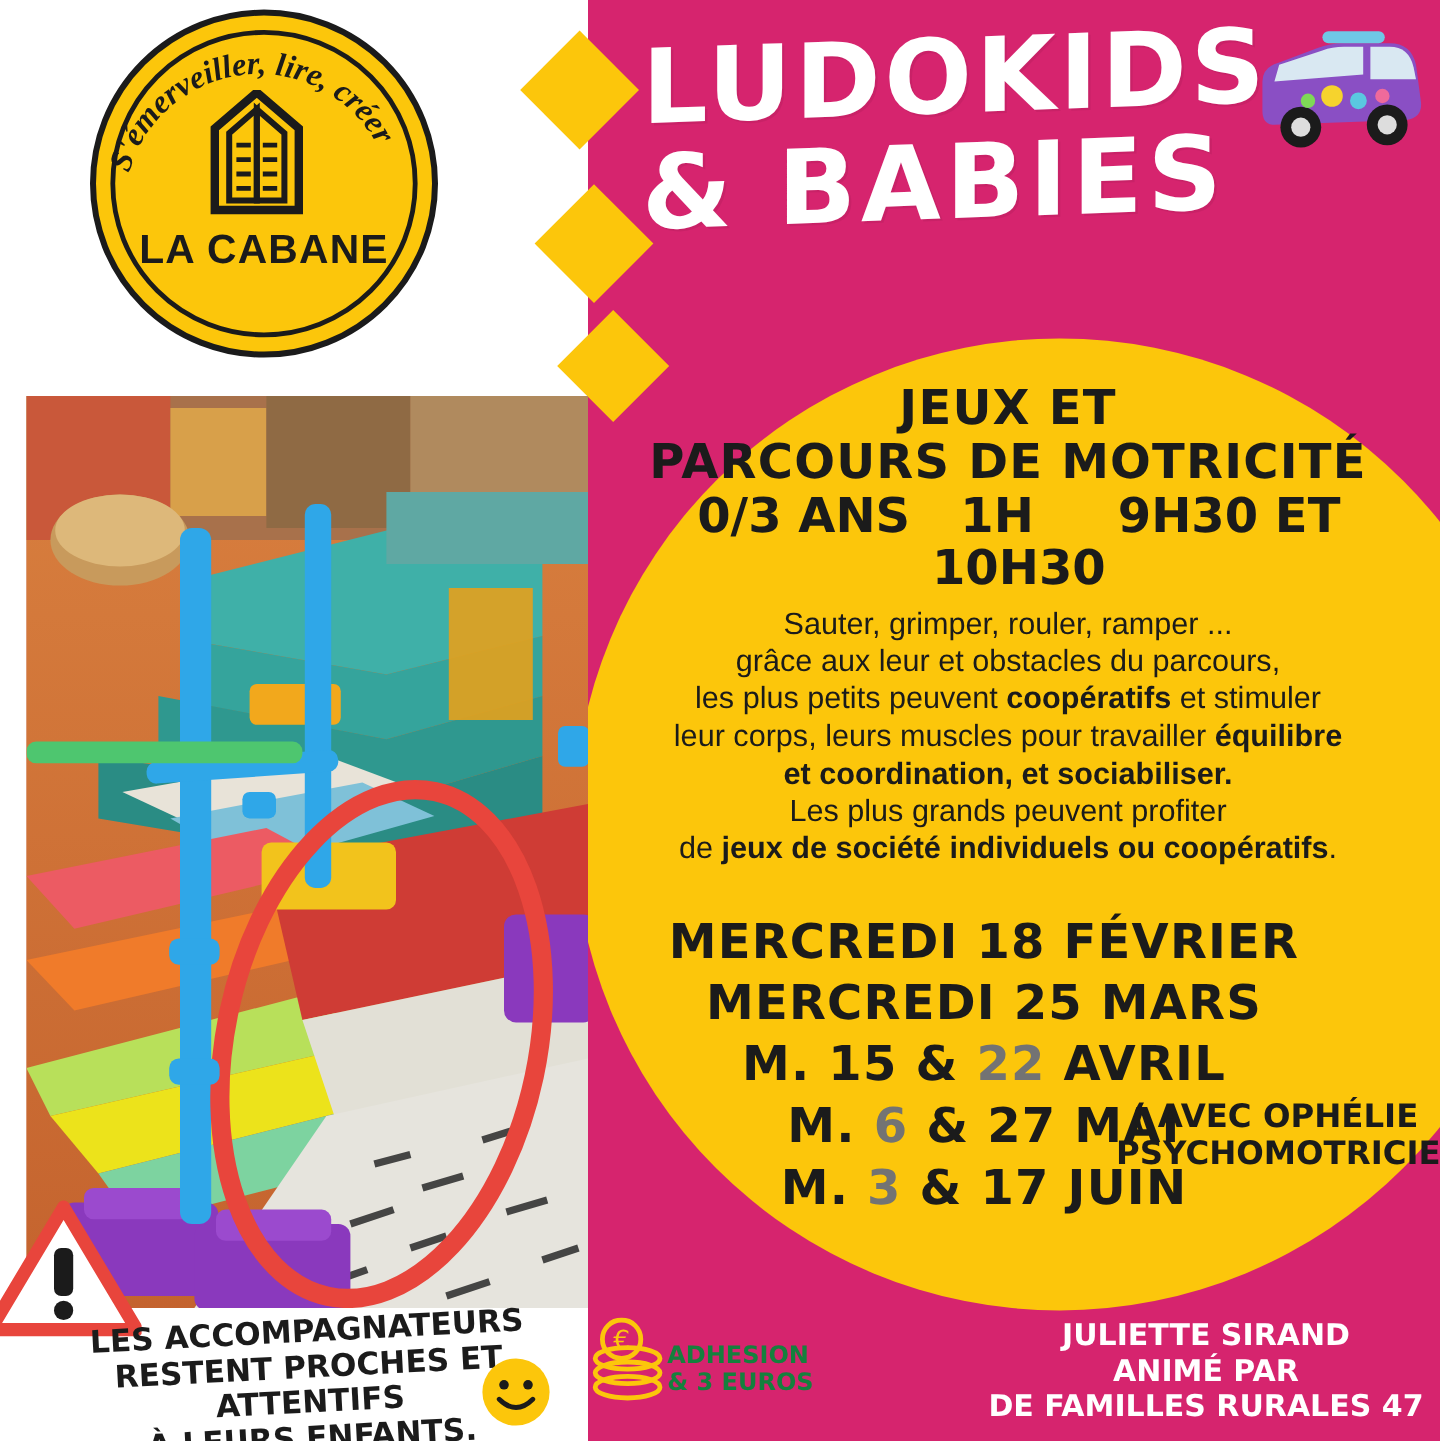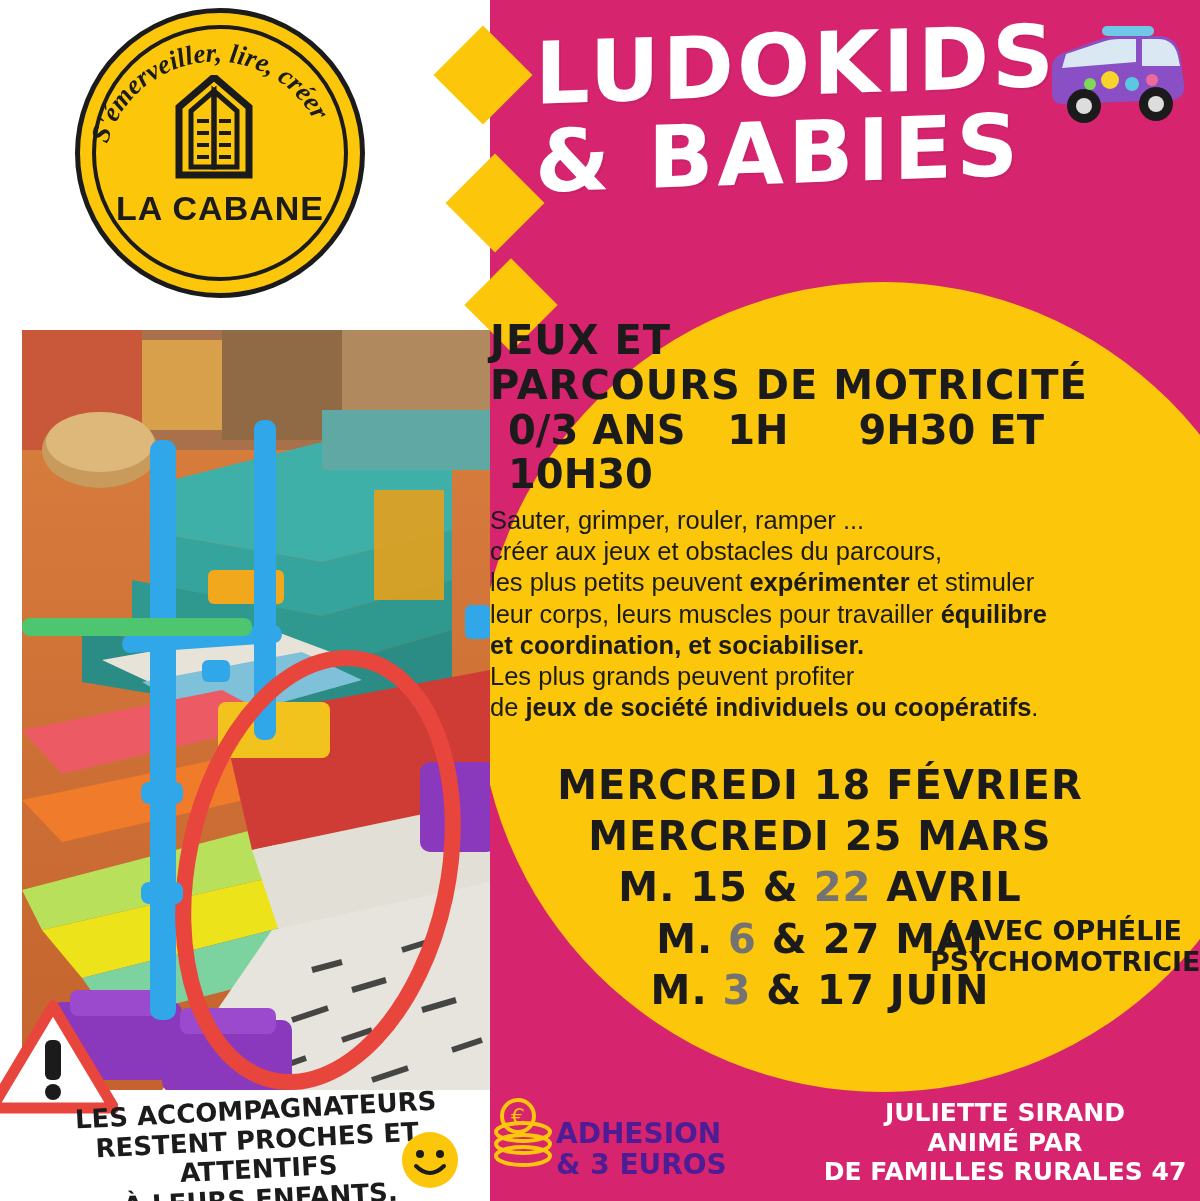--- a/index.html
+++ b/index.html
@@ -72,21 +72,21 @@
     transform:skewY(-2deg);
     text-shadow:2px 2px 0 rgba(0,0,0,.06);
   }
   .title .l2 { display:block; margin-top:4px; letter-spacing:4px; }
 
   
   .van { position:absolute; left:1040px; top:22px; width:148px; height:108px; }
 
   
   .circle-text {
-    position:absolute; left:490px; top:318px; width:700px; text-align:left;
+    position:absolute; left:490px; top:318px; width:700px; text-align:center;
     color:#1b1b1b;
   }
   .ct-head {
     font-family:"DejaVu Sans", sans-serif;
     font-weight:bold; font-size:40px; line-height:1.12; letter-spacing:1px;
   }
   .ct-head .age-line { display:block; font-size:40px; letter-spacing:0px;padding-left:18px; }
   .ct-head .age-line .sp { display:inline-block; width:42px; }
   .ct-body {
     margin-top:8px; font-size:25.5px; line-height:1.22;
@@ -122,21 +122,21 @@
   }
 
   
   .smiley { position:absolute; left:398px; top:1128px; width:64px; height:64px; }
 
   
   .coins { position:absolute; left:488px; top:1098px; width:70px; height:72px; }
   .adhesion {
     position:absolute; left:556px; top:1118px; width:200px;
     font-family:"DejaVu Sans", sans-serif;
-    font-weight:bold; font-size:28px; line-height:1.12; color:#4c1d95;
+    font-weight:bold; font-size:20px; line-height:1.12; color:#15803d;
   }
 
   
   .animpar {
     position:absolute; left:820px; top:1098px; width:370px; text-align:center;
     font-family:"DejaVu Sans", sans-serif;
     font-weight:bold; font-size:25px; line-height:1.18; color:#ffffff;
   }
 </style>
 </head>
@@ -265,23 +265,23 @@
       <div class="age-line">
         <span>0/3 ANS</span>
         <span>&nbsp;</span>
         <span>1H</span>
         <span class="sp"></span>
         <span>9H30 ET 10H30</span>
       </div>
     </div>
     <div class="ct-body">
       <div>Sauter, grimper, rouler, ramper ...</div>
-      <div>créer aux jeux et obstacles du parcours,</div>
+      <div>grâce aux leur et obstacles du parcours,</div>
       <div>
-        <span>les plus petits peuvent </span><b>expérimenter</b><span> et stimuler</span>
+        <span>les plus petits peuvent </span><b>coopératifs</b><span> et stimuler</span>
       </div>
       <div>
         <span>leur corps, leurs muscles pour travailler </span><b>équilibre</b>
       </div>
       <div><b>et coordination, et sociabiliser.</b></div>
       <div>Les plus grands peuvent profiter</div>
       <div>
         <span>de </span><b>jeux de société individuels ou coopératifs</b><span>.</span>
       </div>
     </div>

